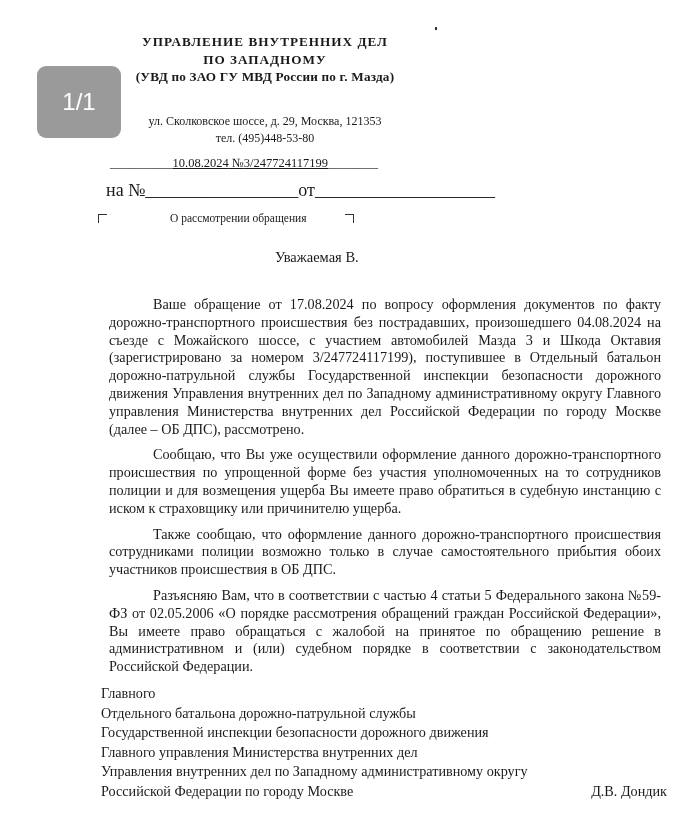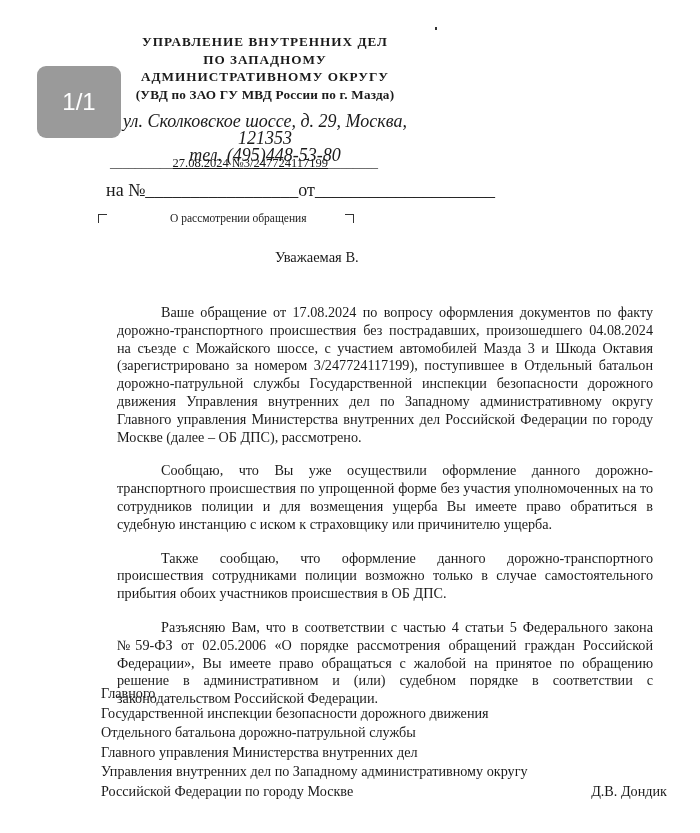--- a/index.html
+++ b/index.html
@@ -52,23 +52,22 @@
     }
     .org-header .paren {
       letter-spacing: 0.2px;
     }
     .address {
       position: absolute;
       left: 100px;
       top: 113px;
       width: 330px;
       text-align: center;
-      font-size: 18px;
+      font-size: 12px;
       line-height: 17px;
-      font-style: italic;
     }
     .reg-line {
       position: absolute;
       left: 110px;
       top: 156px;
       font-size: 12.5px;
       white-space: pre;
     }
     .reg-line .ul {
       text-decoration: underline;
@@ -120,21 +119,21 @@
     .body-text {
       position: absolute;
       left: 101px;
       top: 288px;
       width: 568px;
       font-size: 14.2px;
       line-height: 17.8px;
       text-align: justify;
     }
     .body-text p {
-      margin: 16px;
+      margin: 8px;
       text-indent: 44px;
     }
     .signature {
       position: absolute;
       left: 101px;
       top: 684px;
       width: 566px;
       font-size: 14.2px;
       line-height: 19.5px;
     }
@@ -155,51 +154,50 @@
 
   <div class="page-badge">
     <span>1/1</span>
   </div>
 
   <div class="speck"></div>
 
   <div class="org-header">
     <div>УПРАВЛЕНИЕ ВНУТРЕННИХ ДЕЛ</div>
     <div>ПО ЗАПАДНОМУ</div>
-    <div>АДМИНИСТРАТИВНОМУ ОКРУГУ</div>
     <div class="paren">(УВД по ЗАО ГУ МВД России по г. Мазда)</div>
   </div>
 
   <div class="address">
     <div>ул. Сколковское шоссе, д. 29, Москва, 121353</div>
     <div>тел. (495)448-53-80</div>
   </div>
 
-  <div class="reg-line"><span>__________</span><span class="ul">27.08.2024</span><span class="ul"> №</span><span class="ul">3/247724117199</span><span>________</span></div>
+  <div class="reg-line"><span>__________</span><span class="ul">10.08.2024</span><span class="ul"> №</span><span class="ul">3/247724117199</span><span>________</span></div>
 
   <div class="ref-line"><span>на №</span><span>_________________</span><span>от</span><span>____________________</span></div>
 
   <div class="subject">
     <span class="bracket-left"></span>
     <span class="subject-text">О рассмотрении обращения</span>
     <span class="bracket-right"></span>
   </div>
 
   <div class="salutation">Уважаемая В.</div>
 
   <div class="body-text">
     <p>Ваше обращение от 17.08.2024 по вопросу оформления документов по факту дорожно-транспортного происшествия без пострадавших, произошедшего 04.08.2024 на съезде с Можайского шоссе, с участием автомобилей Мазда 3 и Шкода Октавия (зарегистрировано за номером 3/247724117199), поступившее в Отдельный батальон дорожно-патрульной службы Государственной инспекции безопасности дорожного движения Управления внутренних дел по Западному административному округу Главного управления Министерства внутренних дел Российской Федерации по городу Москве (далее – ОБ ДПС), рассмотрено.</p>
     <p>Сообщаю, что Вы уже осуществили оформление данного дорожно-транспортного происшествия по упрощенной форме без участия уполномоченных на то сотрудников полиции и для возмещения ущерба Вы имеете право обратиться в судебную инстанцию с иском к страховщику или причинителю ущерба.</p>
     <p>Также сообщаю, что оформление данного дорожно-транспортного происшествия сотрудниками полиции возможно только в случае самостоятельного прибытия обоих участников происшествия в ОБ ДПС.</p>
     <p>Разъясняю Вам, что в соответствии с частью 4 статьи 5 Федерального закона №59-ФЗ от 02.05.2006 «О порядке рассмотрения обращений граждан Российской Федерации», Вы имеете право обращаться с жалобой на принятое по обращению решение в административном и (или) судебном порядке в соответствии с законодательством Российской Федерации.</p>
   </div>
 
   <div class="signature">
     <span class="sig-line">Главного</span>
+    <span class="sig-line">Отдельного батальона дорожно-патрульной службы</span>
     <span class="sig-line">Государственной инспекции безопасности дорожного движения</span>
-    <span class="sig-line">Отдельного батальона дорожно-патрульной службы</span>
     <span class="sig-line">Главного управления Министерства внутренних дел</span>
     <span class="sig-line">Управления внутренних дел по Западному административному округу</span>
     <span class="sig-line">Российской Федерации по городу Москве</span>
     <span class="signer-name">Д.В. Дондик</span>
   </div>
 
 </div>
 
 </body></html>

